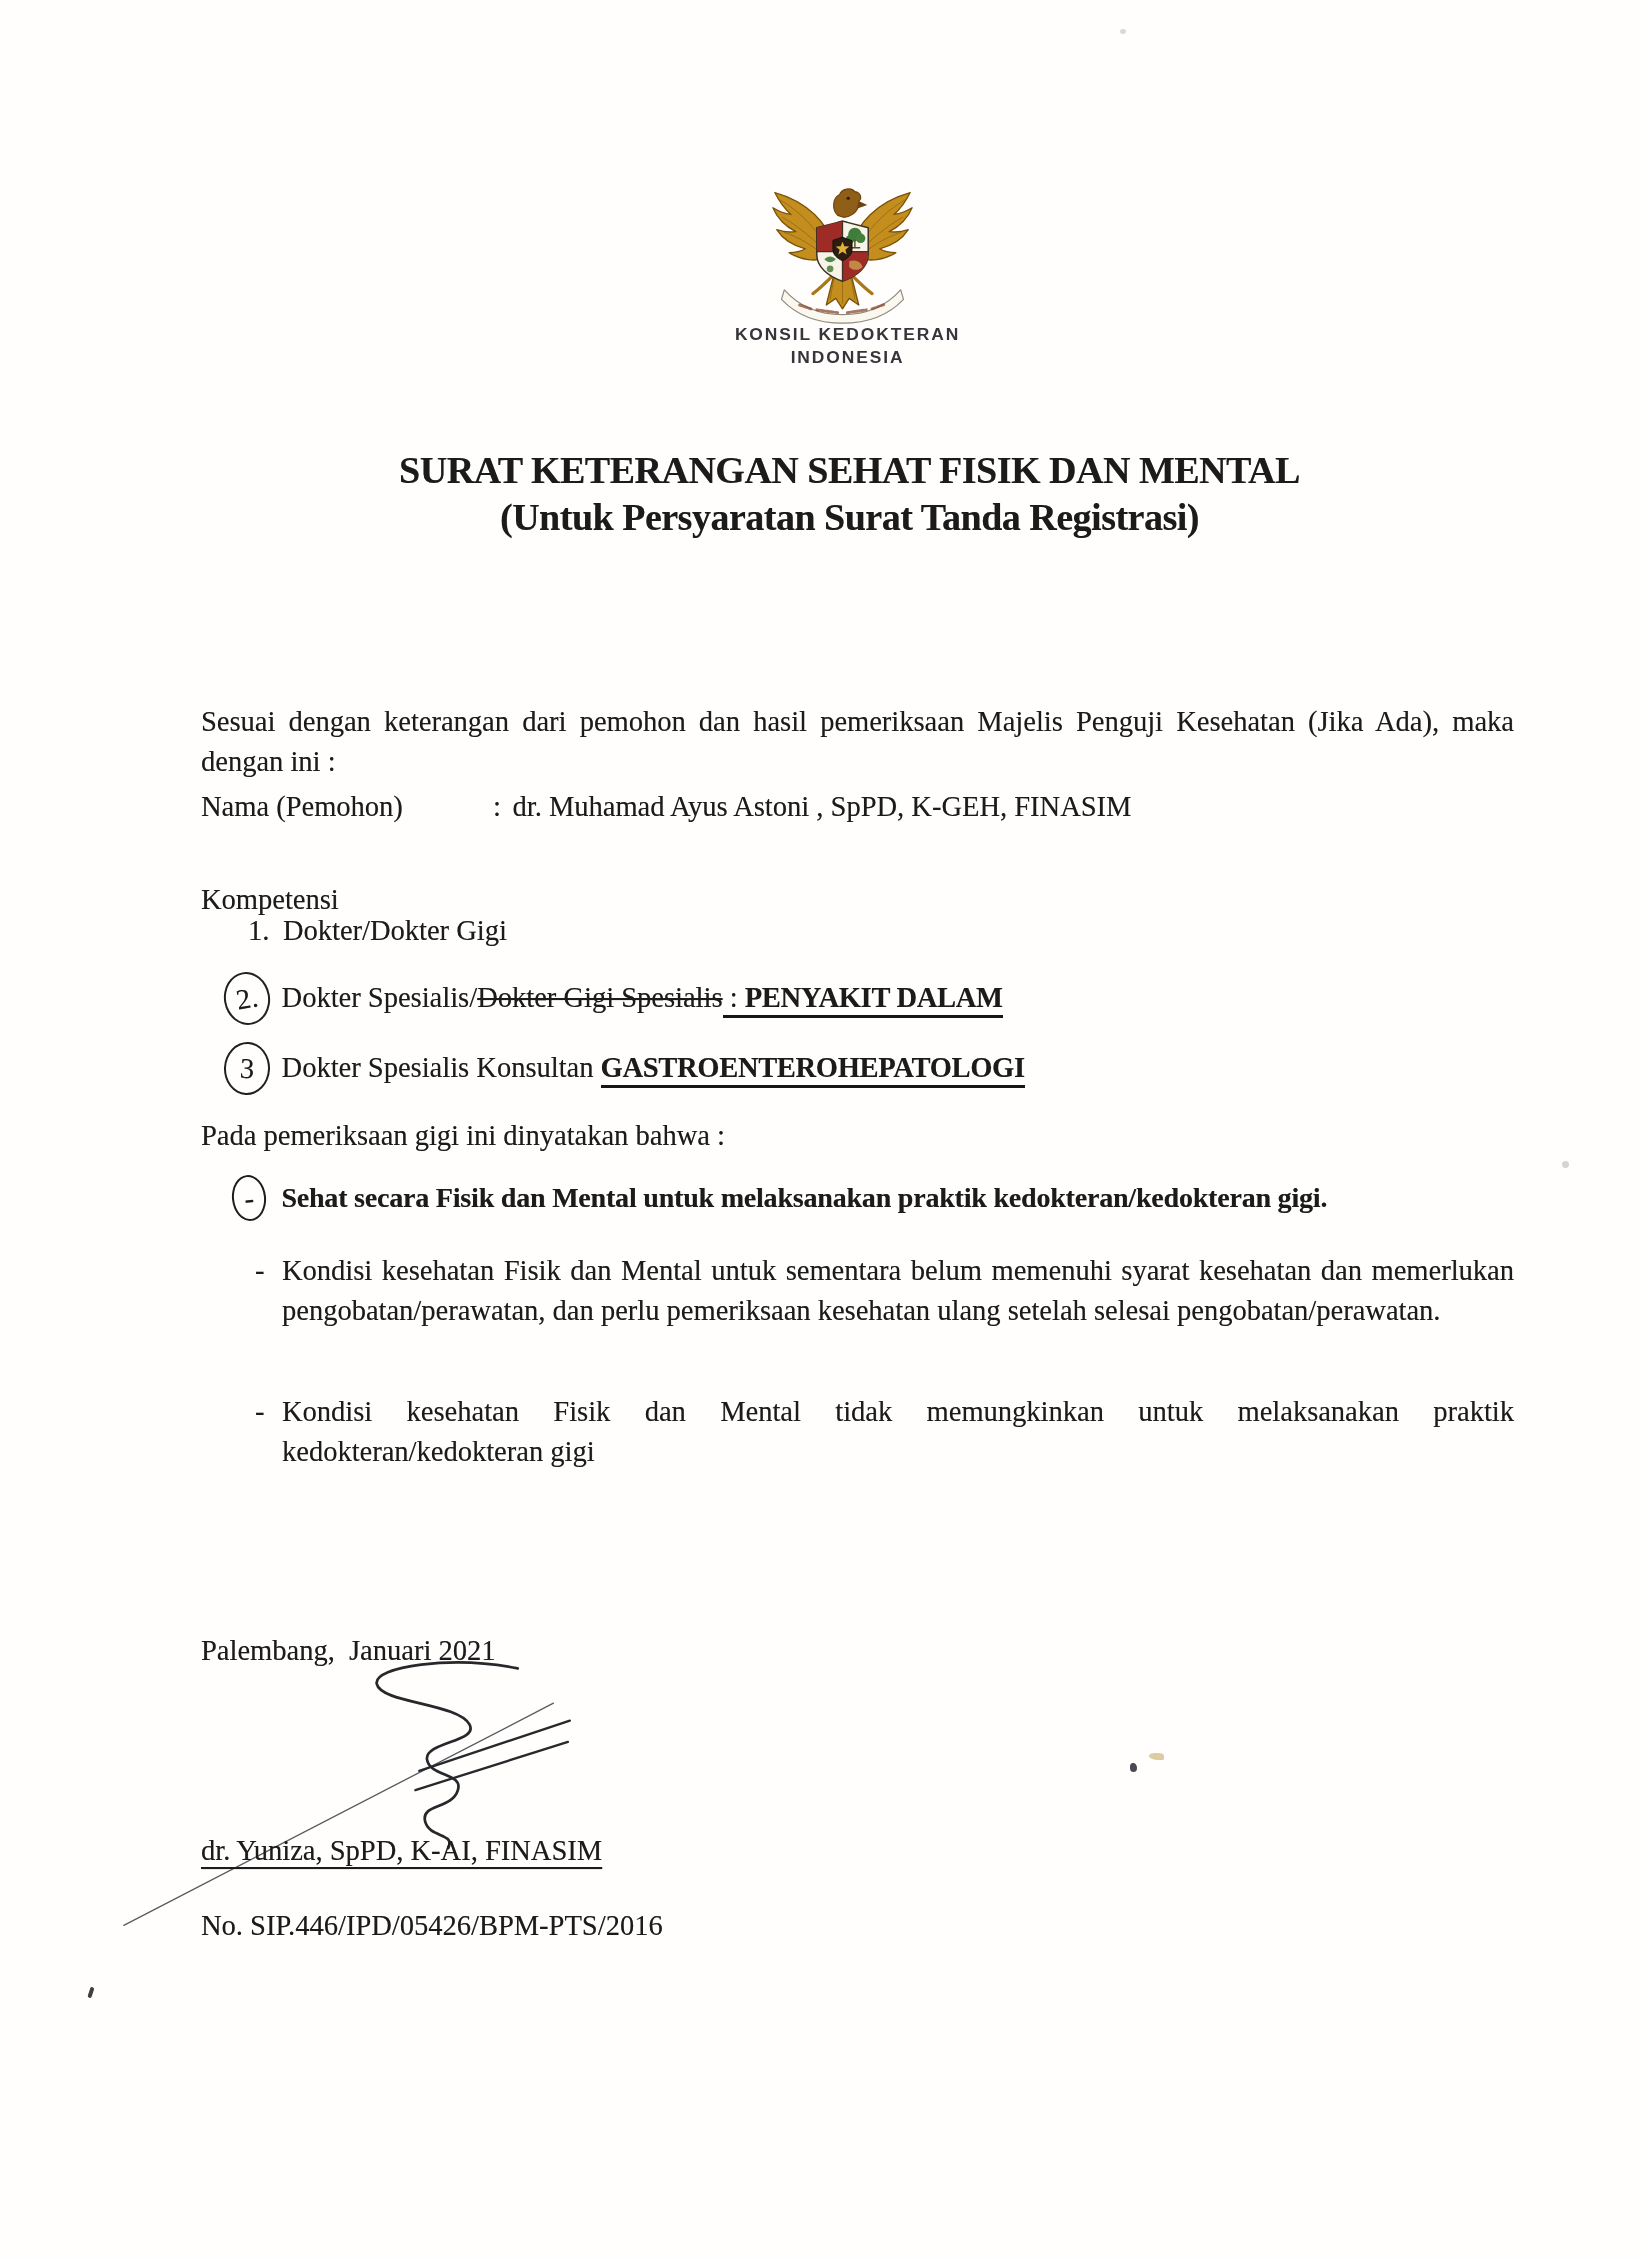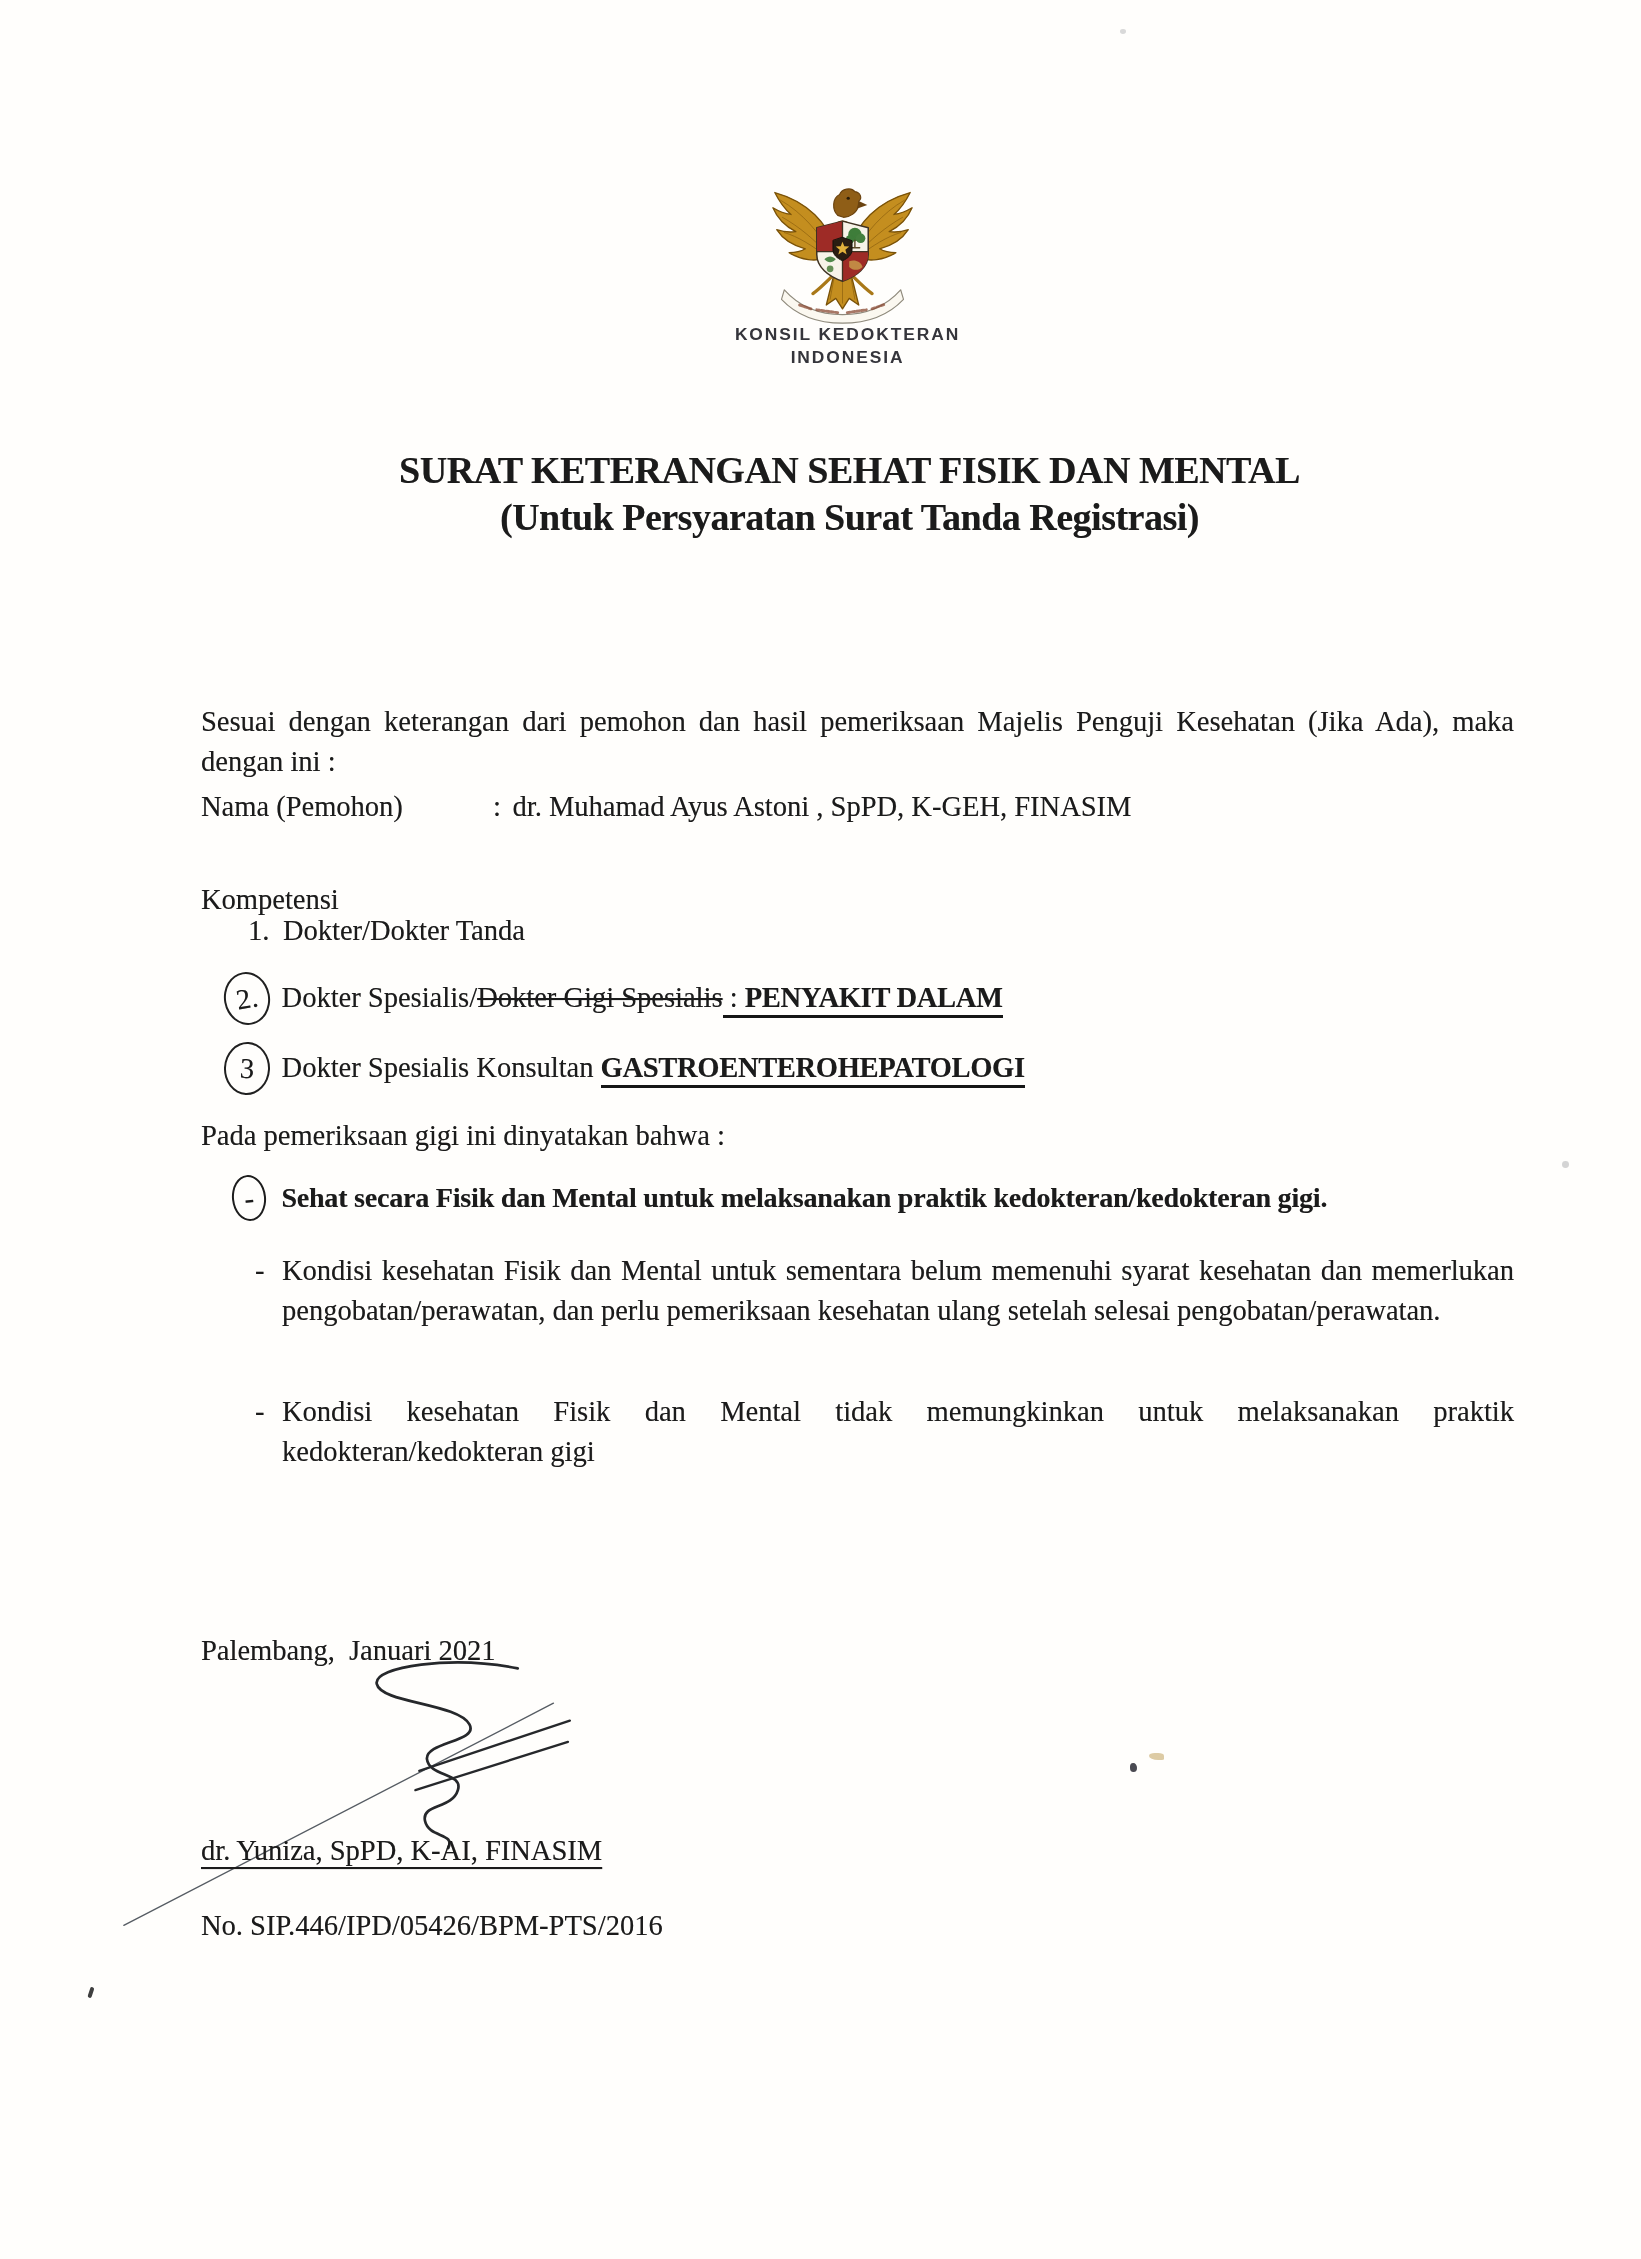--- a/index.html
+++ b/index.html
@@ -145,21 +145,21 @@
   <div class="applicant bodytext">
     <span class="label">Nama (Pemohon)</span>
     <span class="colon">:</span>
     <span class="value">dr. Muhamad Ayus Astoni , SpPD, K-GEH, FINASIM</span>
   </div>
 
   <div class="heading bodytext">Kompetensi</div>
 
   <div class="li-row li1 bodytext">
     <span class="num">1.</span>
-    <span>Dokter/Dokter Tanda</span>
+    <span>Dokter/Dokter Gigi</span>
   </div>
 
   <div class="li-row li2 bodytext">
     <span class="circle-num tilt-a">2.</span>
     <span><span>Dokter Spesialis/</span><span class="struck">Dokter Gigi Spesialis</span><span class="uline"><span> : </span><span class="bval">PENYAKIT DALAM</span></span></span>
   </div>
 
   <div class="li-row li3 bodytext">
     <span class="circle-num tilt-b">3</span>
     <span><span>Dokter Spesialis Konsultan </span><span class="uline"><span class="bval">GASTROENTEROHEPATOLOGI</span></span></span>

